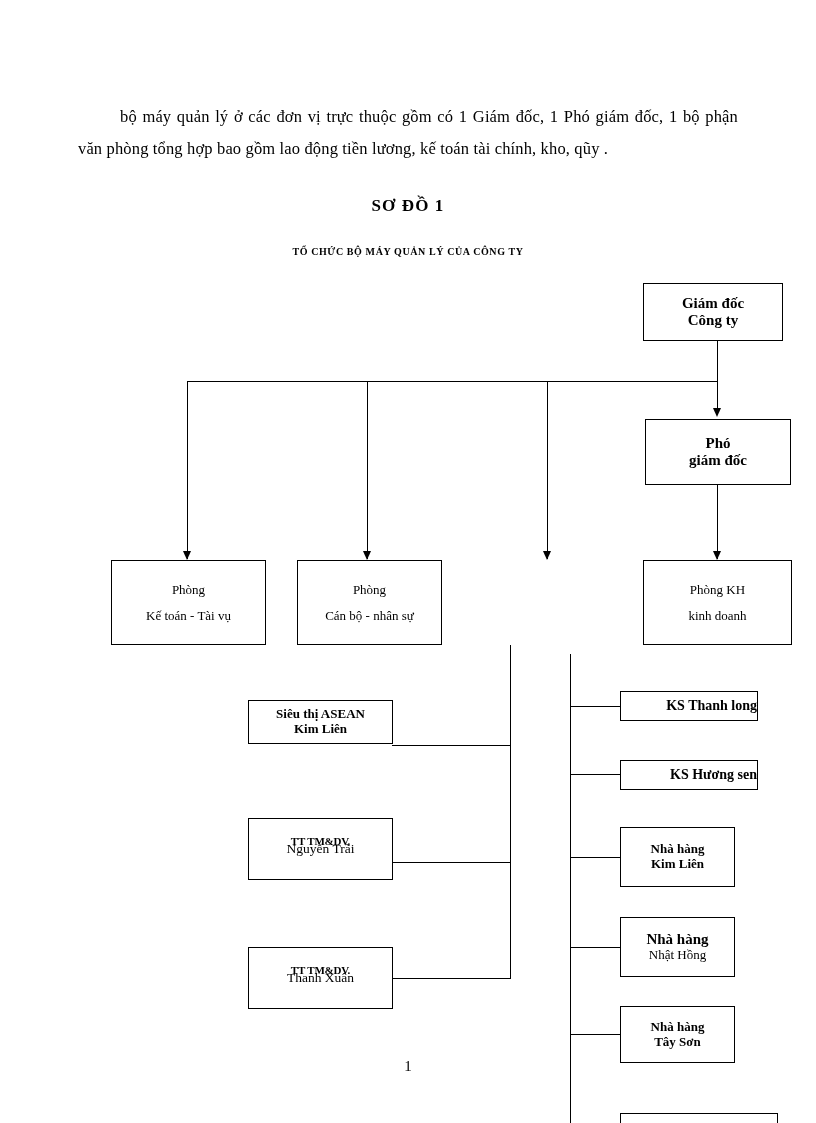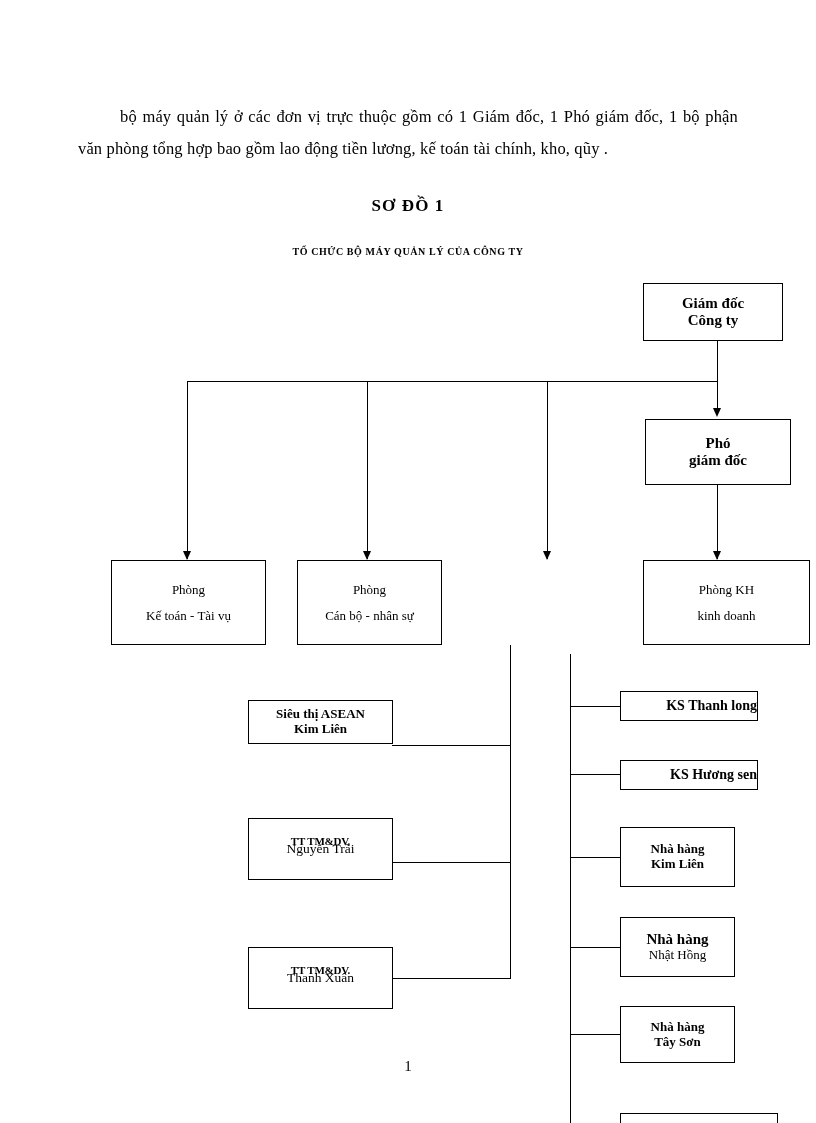--- a/index.html
+++ b/index.html
@@ -179,21 +179,21 @@
     <span class="ln">Phòng</span>
     <span class="ln">Kế toán - Tài vụ</span>
   </div>
 
   <div class="node fs13" style="left:265px; top:560px; width:145px; height:85px; line-height:2;">
     <span class="ln">Phòng</span>
     <span class="ln">Cán bộ - nhân sự</span>
   </div>
 
 
-  <div class="node fs13" style="left:611px; top:560px; width:167px; height:85px; line-height:2;">
+  <div class="node fs13" style="left:611px; top:560px; width:149px; height:85px; line-height:2;">
     <span class="ln">Phòng KH</span>
     <span class="ln">kinh doanh</span>
   </div>
 
   <div class="node n-bold fs13" style="left:216px; top:700px; width:145px; height:44px;">
     <span class="ln">Siêu thị ASEAN</span>
     <span class="ln">Kim Liên</span>
   </div>
 
   <div class="node" style="left:216px; top:818px; width:145px; height:62px;">

